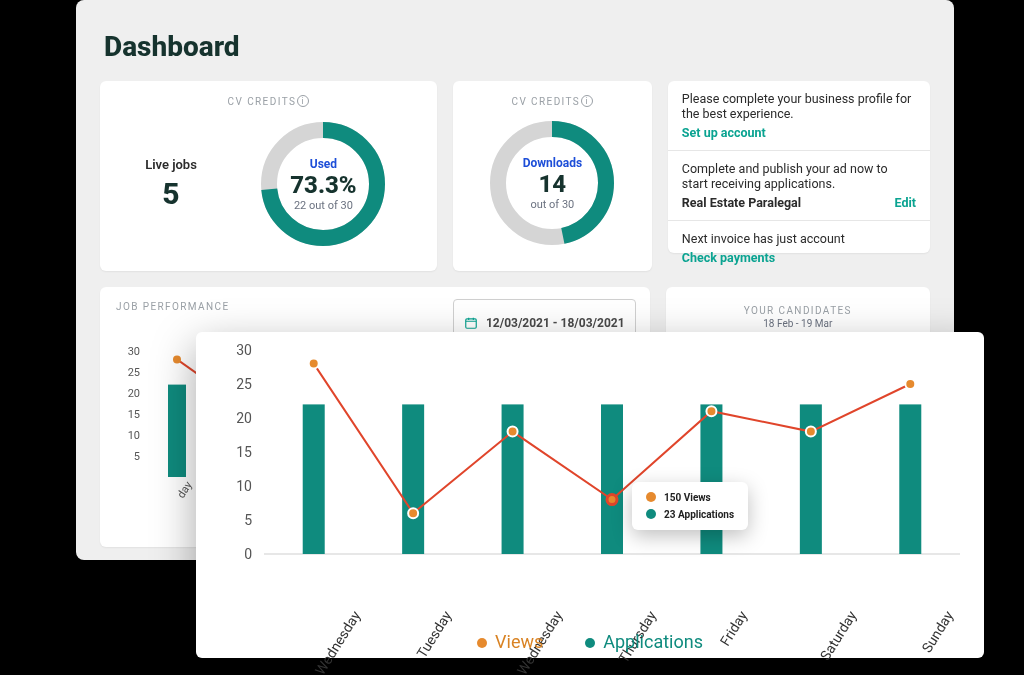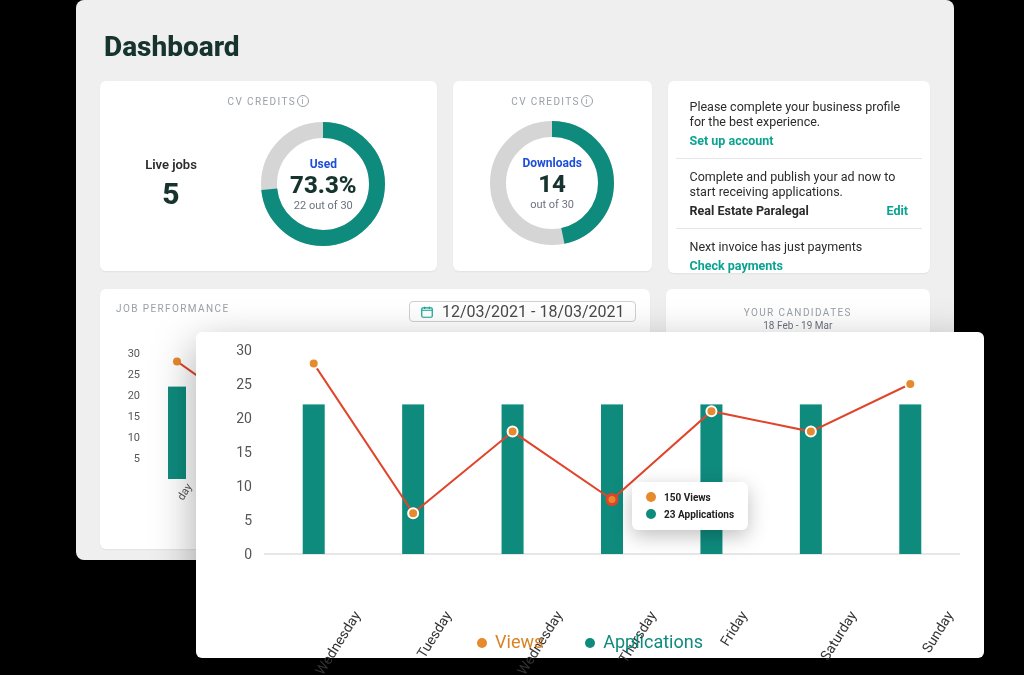--- a/index.html
+++ b/index.html
@@ -16,21 +16,21 @@
   }
   .page-title { font-size: 28px; font-weight: 800; color: #16332e; margin: 10px 4px 18px; }
 
   .top-row { display: flex; gap: 16px; }
   .card {
     background: #fff; border-radius: 6px; padding: 14px 16px 18px;
     box-shadow: 0 1px 2px rgba(0,0,0,.06);
   }
   .card-credits { width: 346px; height: 190px; }
   .card-credits2 { width: 204px; height: 190px; }
-  .card-notices { width: 270px; height: 192px; padding: 8px; display:flex; flex-direction:column; }
+  .card-notices { width: 270px; height: 172px; padding: 0; display:flex; flex-direction:column; }
 
   .card-header {
     text-align: center; letter-spacing: .14em; font-size: 10px; color: #9aa0a6;
     margin-bottom: 8px; display:flex; align-items:center; justify-content:center; gap:1px;
   }
   .info-circle {
     display:inline-block; width:12px; height:12px; border-radius:50%;
     border:1px solid #9aa0a6; font-size:9px; line-height:11px; color:#9aa0a6; text-align:center;
   }
 
@@ -52,21 +52,21 @@
   .notice .link { color:#0aa391; font-weight:700; text-align:left; margin-top:4px; cursor:pointer; }
   .notice .row2 { display:flex; justify-content:space-between; align-items:flex-end; }
   .notice .strong { font-weight:700; }
 
   .mid-row { display:flex; gap:16px; margin-top:16px; }
   .card-jobperf { width:562px; height:260px; position:relative; }
   .card-cands { width:270px; height:260px; }
   .section-title { font-size:10px; letter-spacing:.14em; color:#9aa0a6; }
   .date-pill {
     position:absolute; right:14px; top:12px; border:1px solid #d0d0d0; border-radius:4px;
-    padding:0 10px; font-size:16px; color:#4a4a4a; display:flex; align-items:center; gap:8px; background:#fff;
+    padding:16px 10px; font-size:12px; color:#4a4a4a; display:flex; align-items:center; gap:8px; background:#fff;font-weight:bold;
   }
   .cal-svg { width:14px; height:14px; }
   .cands-center { text-align:center; margin-top:4px; }
   .cands-sub { font-size:10px; color:#6b7280; margin-top:2px; }
 
   
   .mini-chart { position:absolute; left:18px; top:58px; width:150px; height:160px; }
   .mini-bar { fill:#0f8b7e; }
   .mini-line { stroke:#e0452b; stroke-width:2; fill:none; }
   .mini-dot { fill:#e68a2e; }
@@ -164,21 +164,21 @@
         <div class="link">Set up account</div>
       </div>
       <div class="notice">
         <div>Complete and publish your ad now to start receiving applications.</div>
         <div class="row2">
           <span class="strong">Real Estate Paralegal</span>
           <span class="link">Edit</span>
         </div>
       </div>
       <div class="notice">
-        <div>Next invoice has just payments</div>
+        <div>Next invoice has just account</div>
         <div class="link">Check payments</div>
       </div>
     </div>
   </div>
 
   <div class="mid-row">
     <div class="card card-jobperf">
       <div class="section-title">JOB PERFORMANCE</div>
       <div class="date-pill">
         <svg class="cal-svg" viewBox="0 0 24 24" fill="none" stroke="#0aa391" stroke-width="2">

